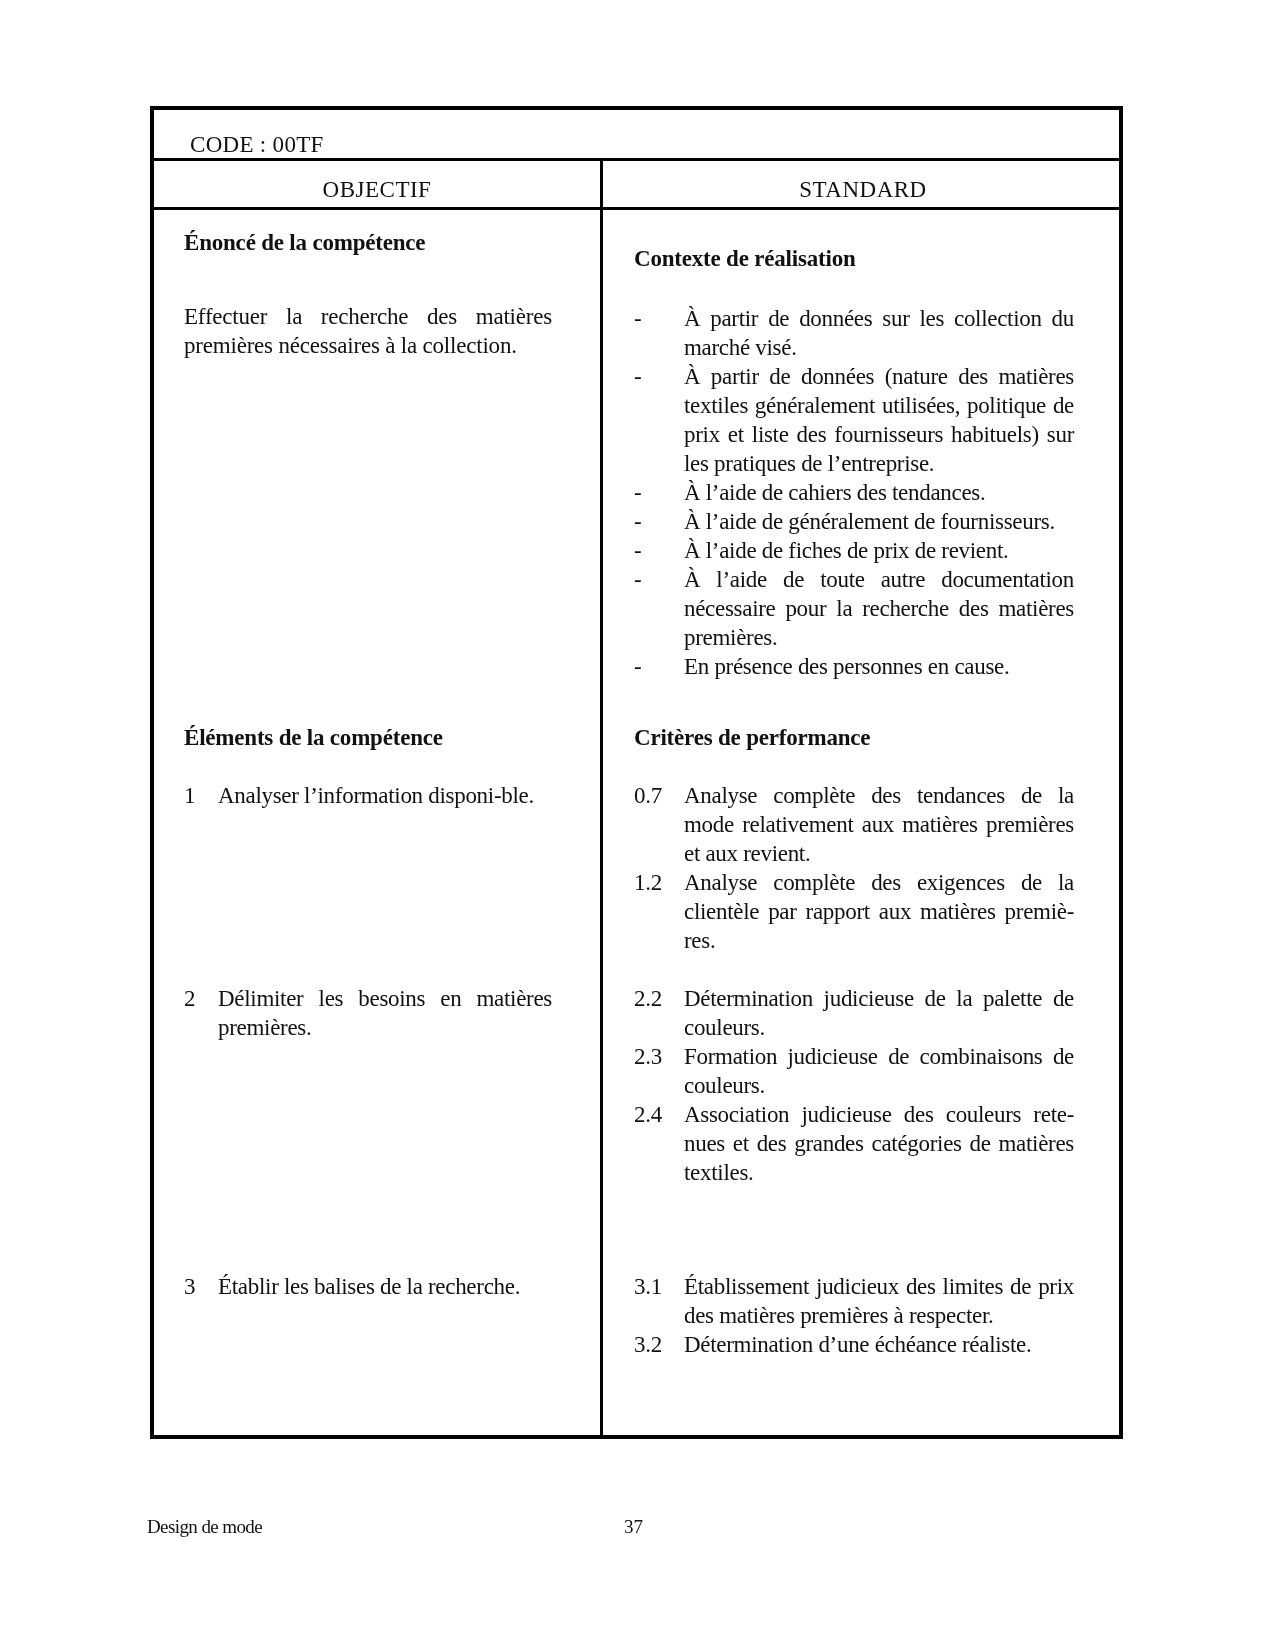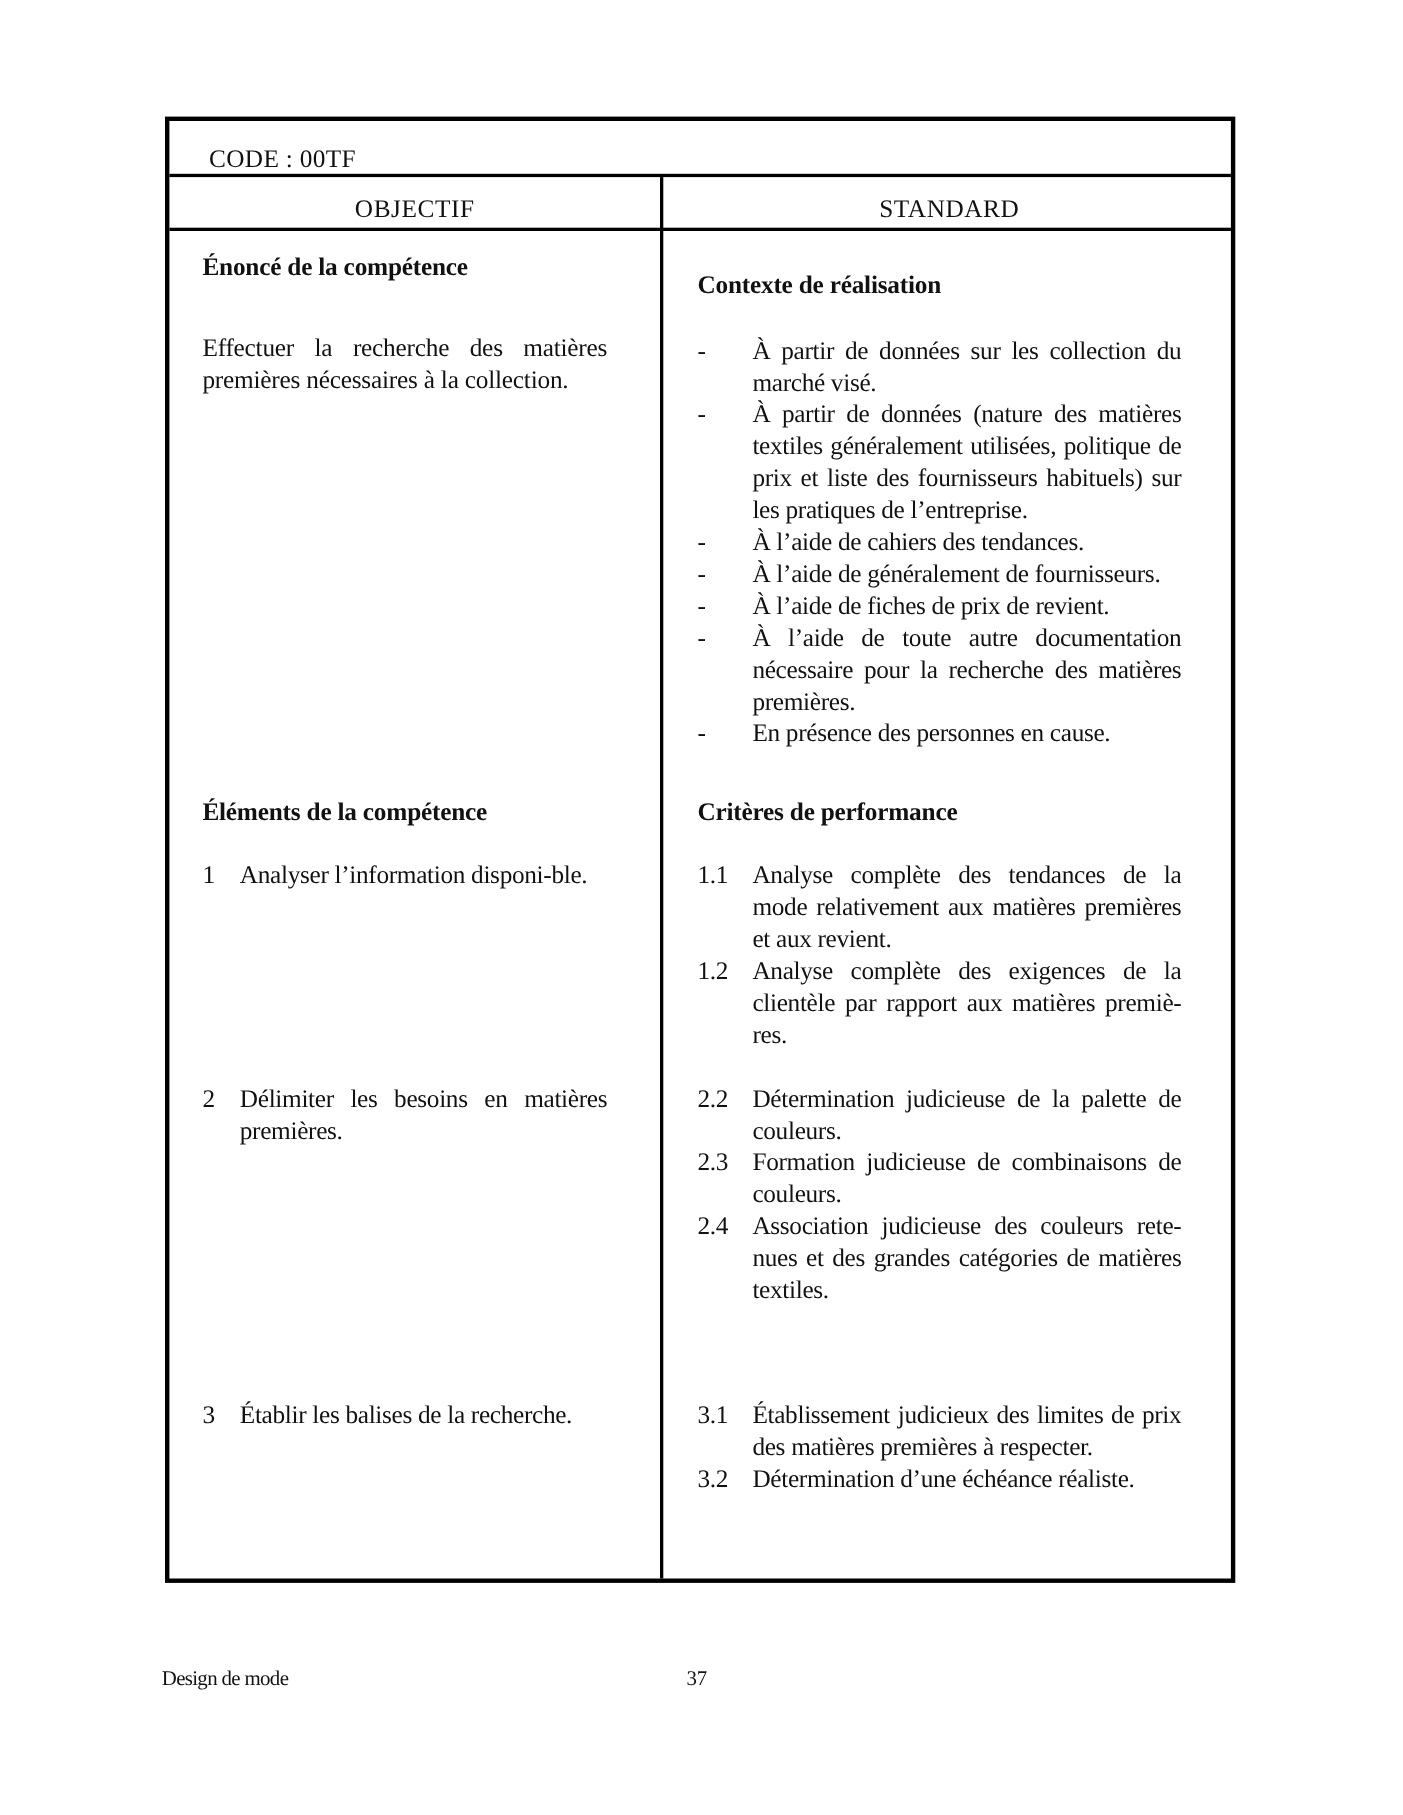--- a/index.html
+++ b/index.html
@@ -195,21 +195,21 @@
       <li>
         <span class="marker">-</span>
         <span class="txt">En présence des personnes en cause.</span>
       </li>
     </ul>
 
     <div class="heading" style="top:615px;">Critères de performance</div>
 
     <ul class="list crit-list" style="top:671px;">
       <li>
-        <span class="marker">1.1</span>
+        <span class="marker">0.7</span>
         <span class="txt">Analyse complète des tendances de la mode relativement aux matières premières et aux revient.</span>
       </li>
       <li>
         <span class="marker">1.2</span>
         <span class="txt">Analyse complète des exigences de la clientèle par rapport aux matières premiè-res.</span>
       </li>
     </ul>
 
     <ul class="list crit-list" style="top:874px;">
       <li>

